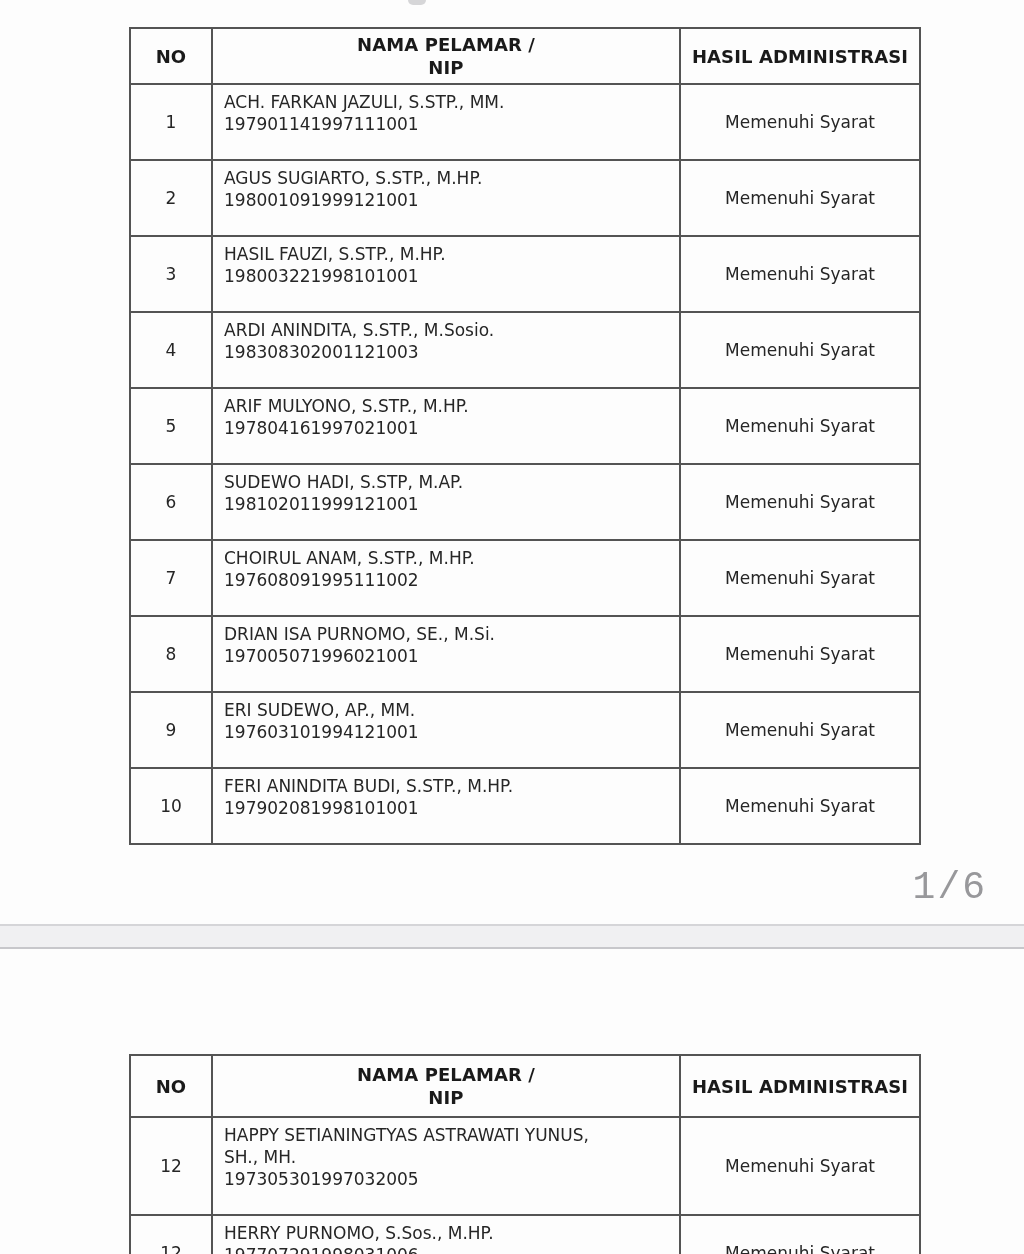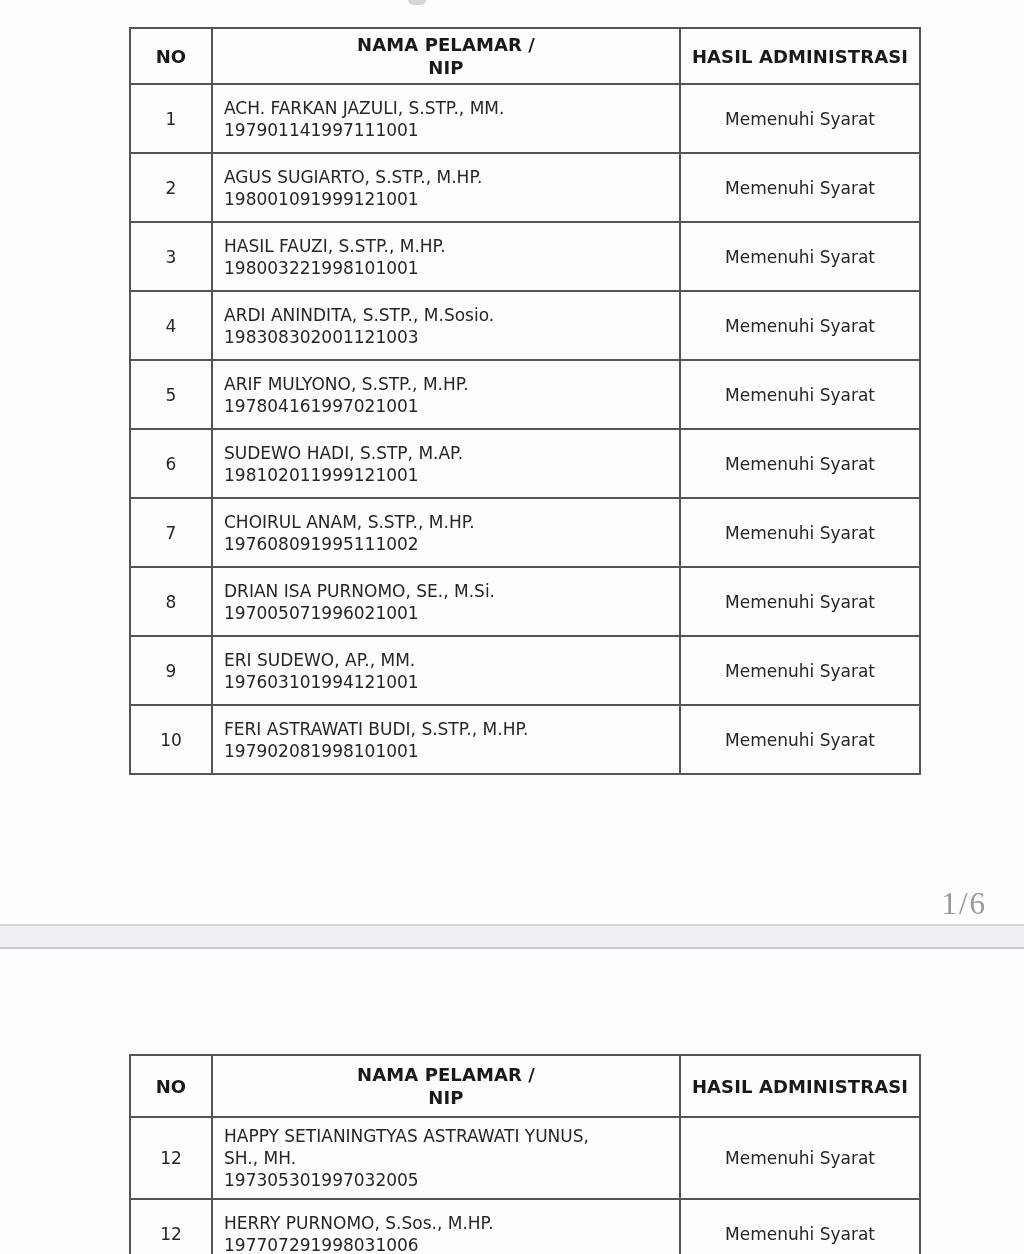--- a/index.html
+++ b/index.html
@@ -23,36 +23,36 @@
     overflow:hidden;
   }
   .doc-table th{
     font-size:18px;font-weight:bold;color:#1a1a1a;
     text-align:center;line-height:23px;letter-spacing:.1px;
     padding:0 2px;vertical-align:middle;
   }
   .doc-table td{vertical-align:middle;color:#262626;}
   td.no-cell,td.result-cell{text-align:center;font-size:17px;}
   td.name-cell{
-    text-align:left;padding:6px 10px 6px 11px;
+    text-align:left;padding:6px 10px 24px 11px;
     font-size:17px;line-height:22px;
   }
   .name-block{white-space:pre-line;}
   #table1{top:27px;}
   #table1 thead tr{height:56px;}
   #table1 tbody tr{height:69px;}
   #table2{top:1054px;}
   #table2 thead tr{height:62px;}
   #table2 tbody tr.row-11{height:82px;}
   #table2 tbody tr.row-12{height:70px;}
   
   .page-num{
-    position:absolute;top:886px;right:37px;
-    font-size:31px;color:#98989b;letter-spacing:2px;
-    font-family:Liberation Serif, serif;
+    position:absolute;top:866px;right:37px;
+    font-size:38px;color:#98989b;letter-spacing:2px;
+    font-family:Liberation Mono, monospace;
   }
   
   .page-gap{
     position:absolute;top:924px;left:0;width:1024px;height:21px;
     background:#f0f0f2;
     border-top:2px solid #d5d5d8;
     border-bottom:2px solid #c7c7cb;
   }
 </style>
 </head>
@@ -145,21 +145,21 @@
       <td class="no-cell">9</td>
       <td class="name-cell">
         <div class="name-block">ERI SUDEWO, AP., MM.</div>
         <div>197603101994121001</div>
       </td>
       <td class="result-cell">Memenuhi Syarat</td>
     </tr>
     <tr>
       <td class="no-cell">10</td>
       <td class="name-cell">
-        <div class="name-block">FERI ASTRAWATI BUDI, S.STP., M.HP.</div>
+        <div class="name-block">FERI ANINDITA BUDI, S.STP., M.HP.</div>
         <div>197902081998101001</div>
       </td>
       <td class="result-cell">Memenuhi Syarat</td>
     </tr>
   </tbody>
 </table>
 
 <div class="page-num">1/6</div>
 
 <div class="page-gap"></div>

